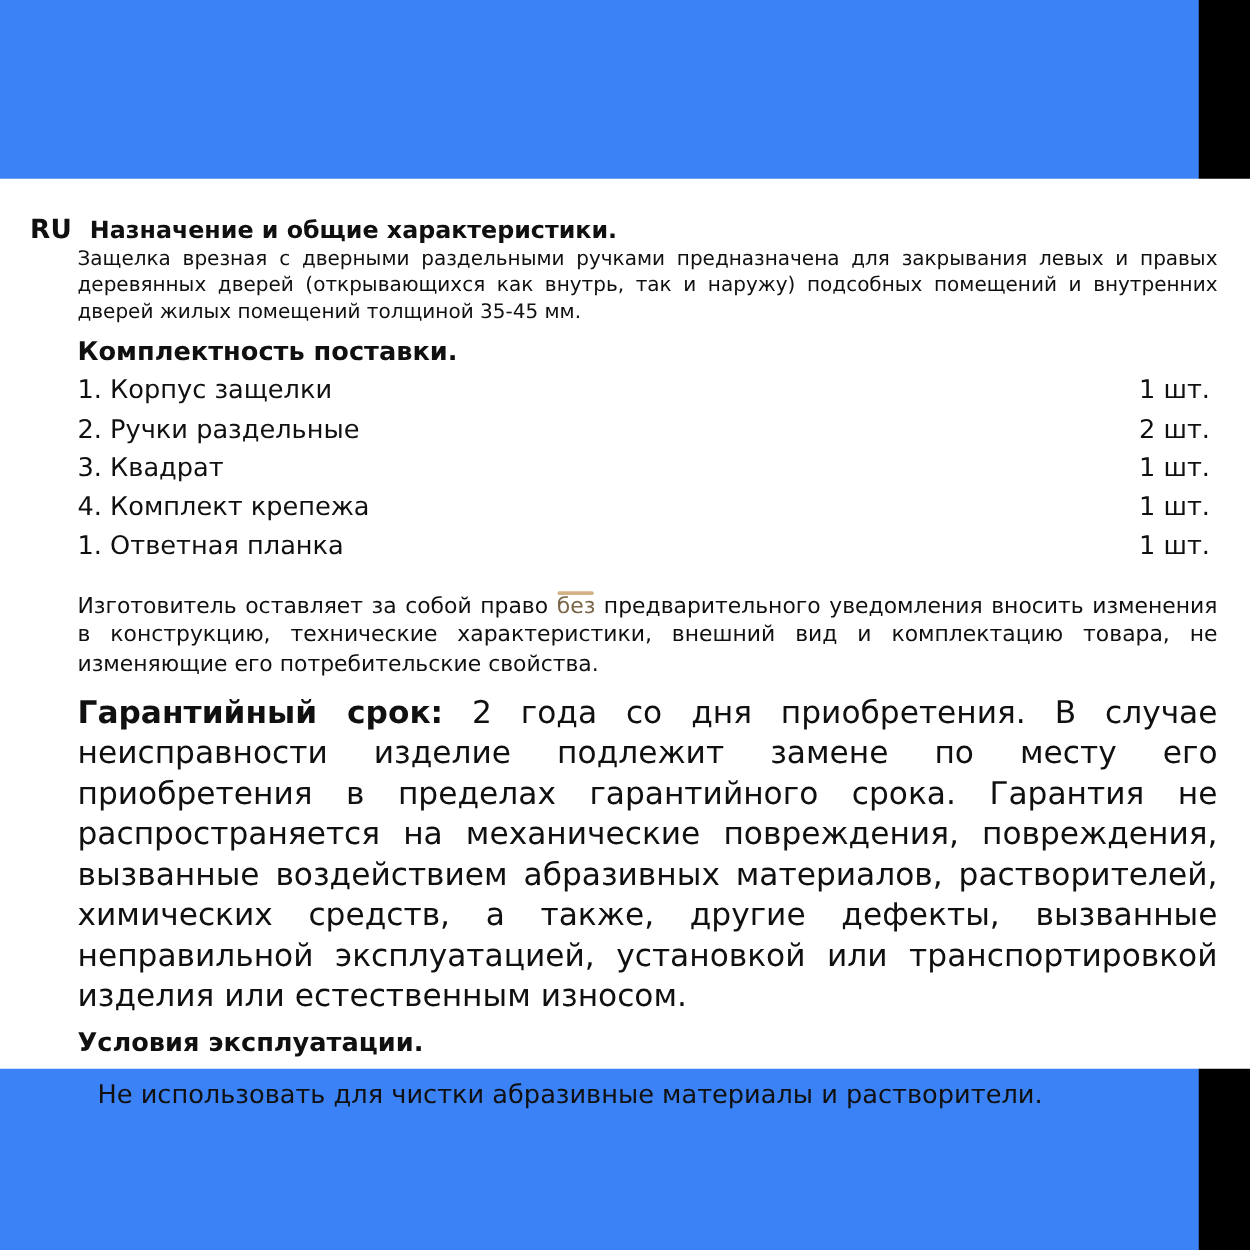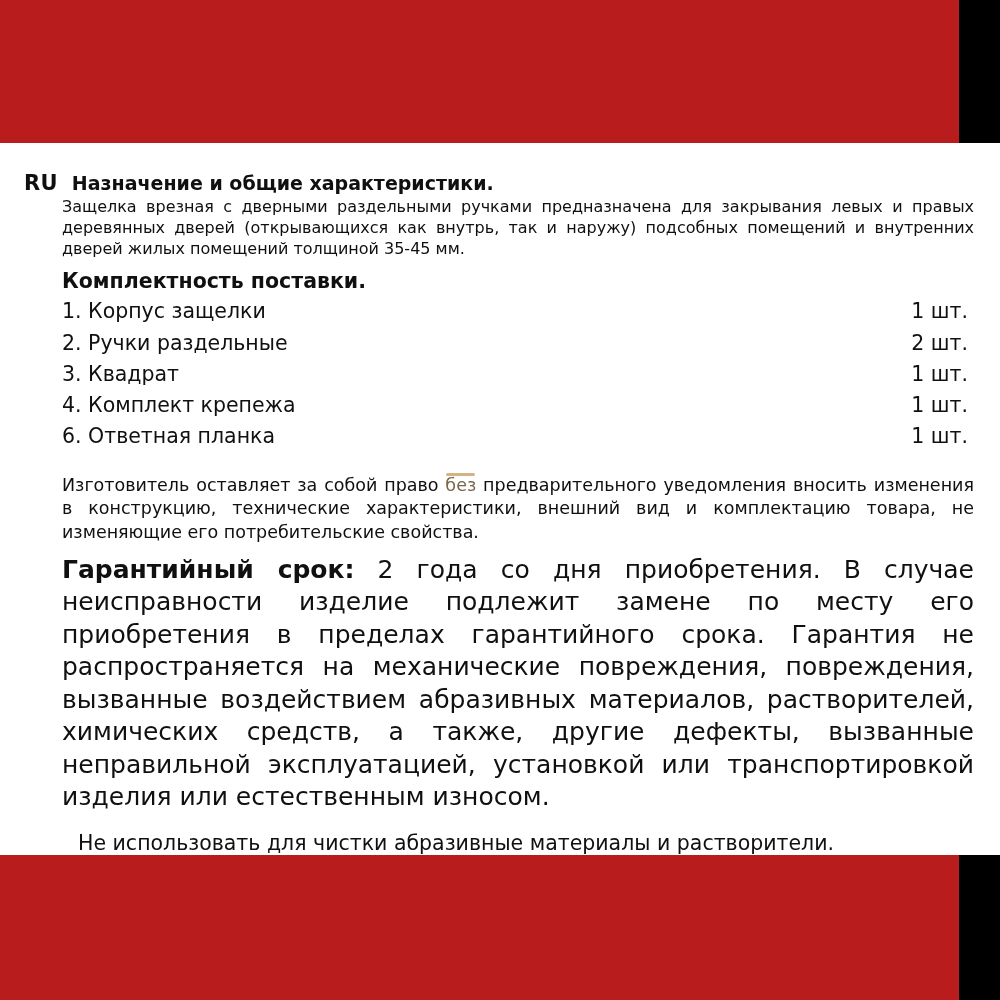--- a/index.html
+++ b/index.html
@@ -12,21 +12,21 @@
     height: 1000px;
     overflow: hidden;
     font-family: "DejaVu Sans", sans-serif;
   }
   .page {
     position: absolute;
     left: 0;
     top: 0;
     width: 959px;
     height: 1000px;
-    background: #b91c1c;
+    background: #3b82f6;
   }
   .sheet {
     position: absolute;
     left: 0;
     top: 143px;
     width: 1000px;
     height: 712px;
     background: #ffffff;
     color: #101010;
     box-sizing: border-box;
@@ -167,33 +167,34 @@
         </li>
         <li class="kit-item">
           <span class="kit-name">3. Квадрат</span>
           <span class="kit-qty">1 шт.</span>
         </li>
         <li class="kit-item">
           <span class="kit-name">4. Комплект крепежа</span>
           <span class="kit-qty">1 шт.</span>
         </li>
         <li class="kit-item">
-          <span class="kit-name">6. Ответная планка</span>
+          <span class="kit-name">1. Ответная планка</span>
           <span class="kit-qty">1 шт.</span>
         </li>
       </ul>
 
       <p class="fineprint">
         <span>Изготовитель оставляет за собой право</span>
         <span class="smudge">без</span>
         <span>предварительного уведомления вносить изменения в конструкцию, технические характеристики, внешний вид и комплектацию товара, не изменяющие его потребительские свойства.</span>
       </p>
 
       <p class="warranty">
         <b>Гарантийный срок:</b>
         <span>2 года со дня приобретения. В случае неисправности изделие подлежит замене по месту его приобретения в пределах гарантийного срока. Гарантия не распространяется на механические повреждения, повреждения, вызванные воздействием абразивных материалов, растворителей, химических средств, а также, другие дефекты, вызванные неправильной эксплуатацией, установкой или транспортировкой изделия или естественным износом.</span>
       </p>
 
+      <div class="usage-title">Условия эксплуатации.</div>
       <p class="usage-text">Не использовать для чистки абразивные материалы и растворители.</p>
 
     </div>
   </div>
 </div>
 
 </body></html>

